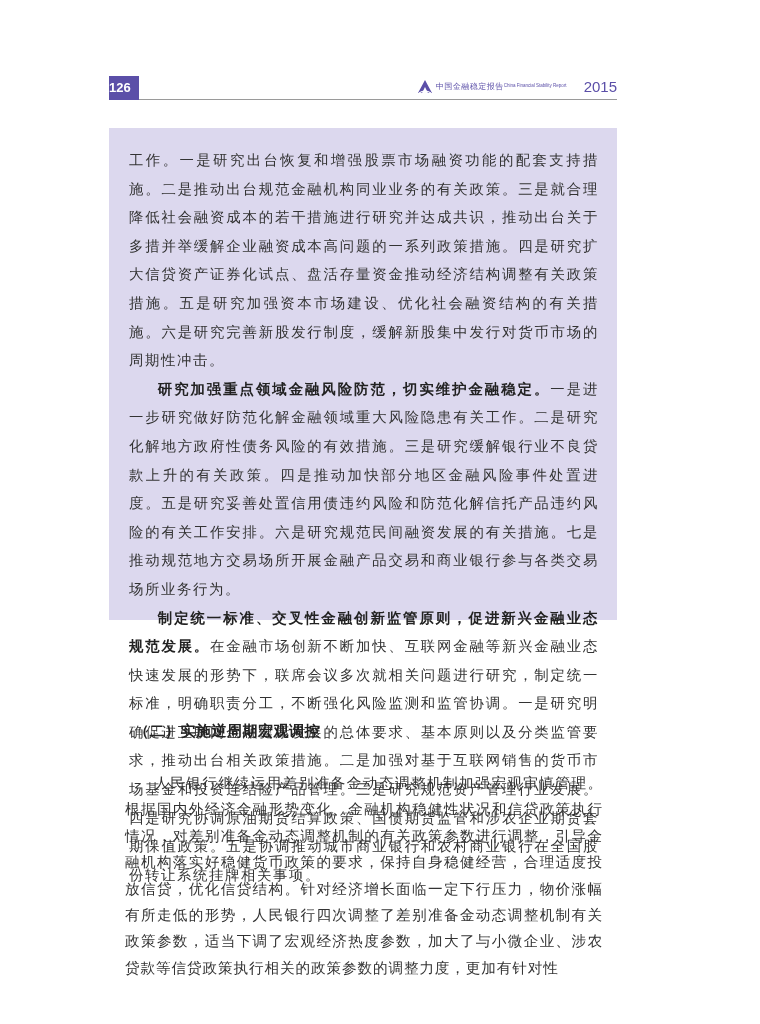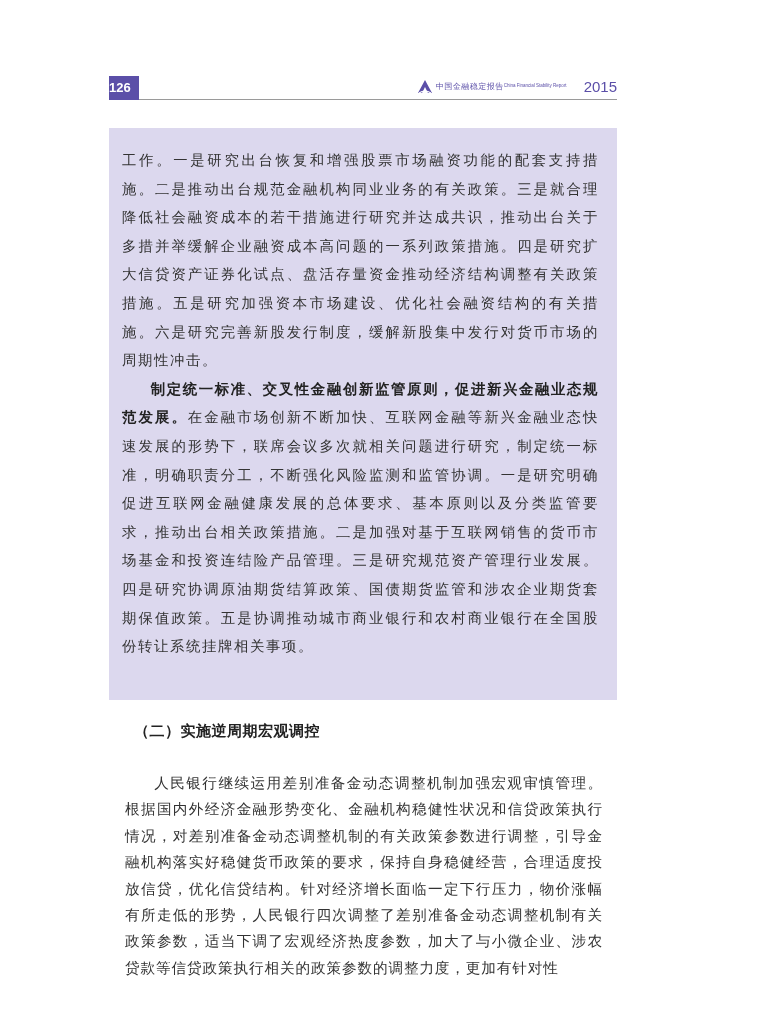--- a/index.html
+++ b/index.html
@@ -77,24 +77,24 @@
       font-family: "Liberation Sans", sans-serif;
       font-size: 15px;
       color: #5b4fa8;
       margin-left: 14px;
     }
     .box {
       position: absolute;
       left: 109px;
       top: 128px;
       width: 508px;
-      height: 572px;
+      height: 492px;
       background: #dcd8ee;
       box-sizing: border-box;
-      padding: 18px 18px 0 13px;
+      padding: 18px 18px 0 20px;
     }
     .box p {
       margin: 0;
       font-family: "DejaVu Serif", serif;
       font-size: 14.4px;
       line-height: 28.6px;
       letter-spacing: 1.6px;
       text-align: justify;
       color: #333333;
     }
@@ -149,20 +149,23 @@
     </div>
     <span class="brand-year">2015</span>
   </div>
 </div>
 
 <div class="box">
   <p>
     <b></b><span>工作。一是研究出台恢复和增强股票市场融资功能的配套支持措施。二是推动出台规范金融机构同业业务的有关政策。三是就合理降低社会融资成本的若干措施进行研究并达成共识，推动出台关于多措并举缓解企业融资成本高问题的一系列政策措施。四是研究扩大信贷资产证券化试点、盘活存量资金推动经济结构调整有关政策措施。五是研究加强资本市场建设、优化社会融资结构的有关措施。六是研究完善新股发行制度，缓解新股集中发行对货币市场的周期性冲击。</span>
   </p>
   <p class="indent">
+    <b>研究加强重点领域金融风险防范，切实维护金融稳定。</b><span>一是进一步研究做好防范化解金融领域重大风险隐患有关工作。二是研究化解地方政府性债务风险的有效措施。三是研究缓解银行业不良贷款上升的有关政策。四是推动加快部分地区金融风险事件处置进度。五是研究妥善处置信用债违约风险和防范化解信托产品违约风险的有关工作安排。六是研究规范民间融资发展的有关措施。七是推动规范地方交易场所开展金融产品交易和商业银行参与各类交易场所业务行为。</span>
+  </p>
+  <p class="indent">
     <b>制定统一标准、交叉性金融创新监管原则，促进新兴金融业态规范发展。</b><span>在金融市场创新不断加快、互联网金融等新兴金融业态快速发展的形势下，联席会议多次就相关问题进行研究，制定统一标准，明确职责分工，不断强化风险监测和监管协调。一是研究明确促进互联网金融健康发展的总体要求、基本原则以及分类监管要求，推动出台相关政策措施。二是加强对基于互联网销售的货币市场基金和投资连结险产品管理。三是研究规范资产管理行业发展。四是研究协调原油期货结算政策、国债期货监管和涉农企业期货套期保值政策。五是协调推动城市商业银行和农村商业银行在全国股份转让系统挂牌相关事项。</span>
   </p>
 </div>
 
 <div class="section-title">（二）实施逆周期宏观调控</div>
 
 <div class="body-text">
   <p>人民银行继续运用差别准备金动态调整机制加强宏观审慎管理。根据国内外经济金融形势变化、金融机构稳健性状况和信贷政策执行情况，对差别准备金动态调整机制的有关政策参数进行调整，引导金融机构落实好稳健货币政策的要求，保持自身稳健经营，合理适度投放信贷，优化信贷结构。针对经济增长面临一定下行压力，物价涨幅有所走低的形势，人民银行四次调整了差别准备金动态调整机制有关政策参数，适当下调了宏观经济热度参数，加大了与小微企业、涉农贷款等信贷政策执行相关的政策参数的调整力度，更加有针对性</p>
 </div>
 

